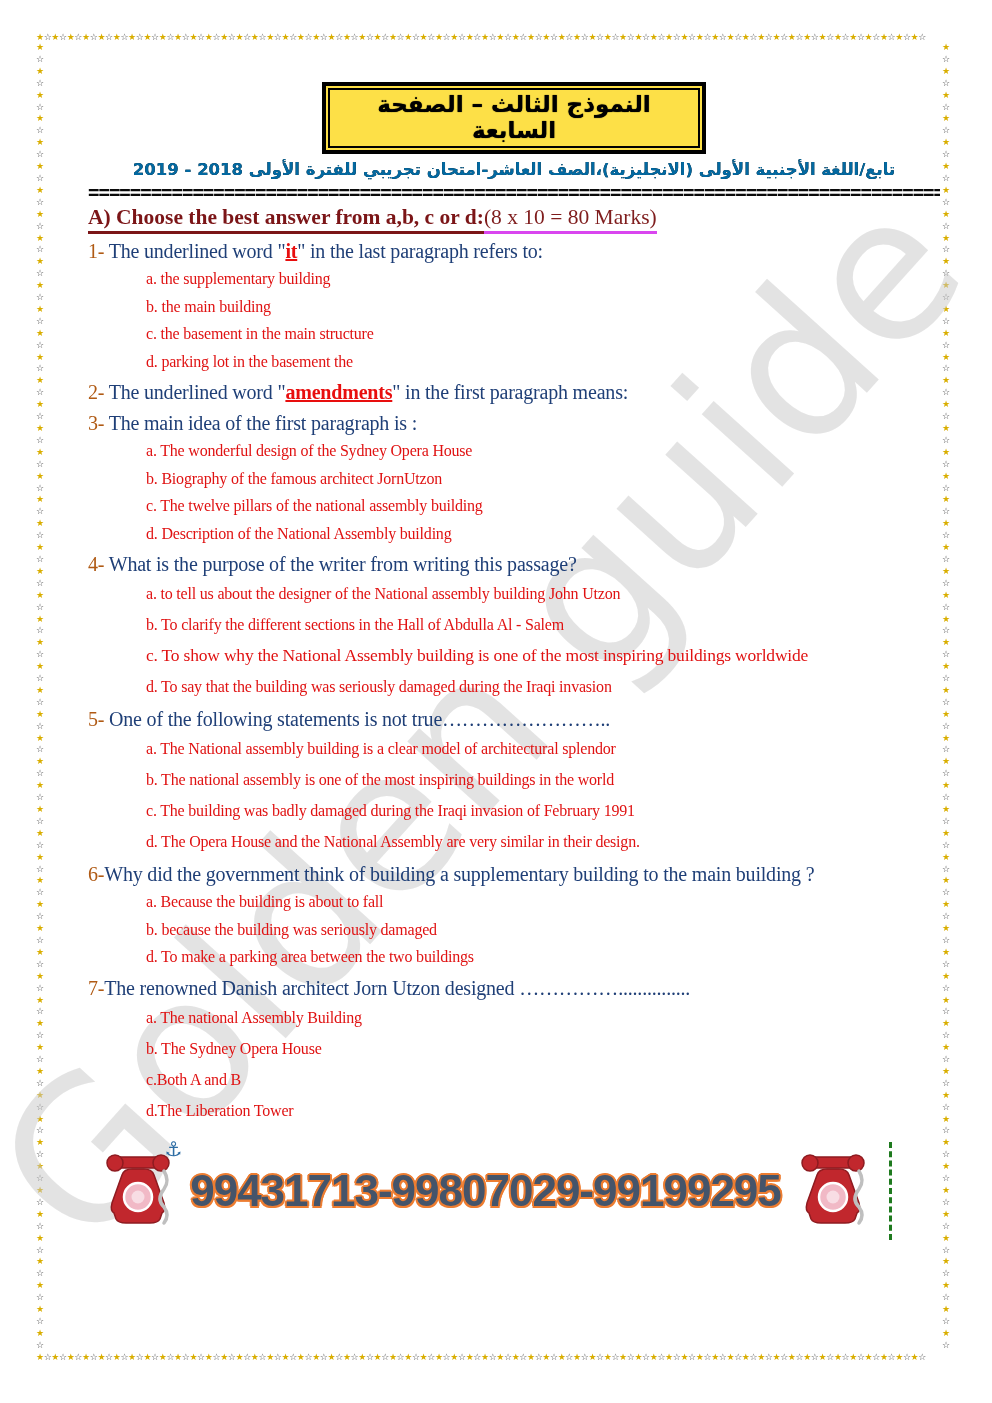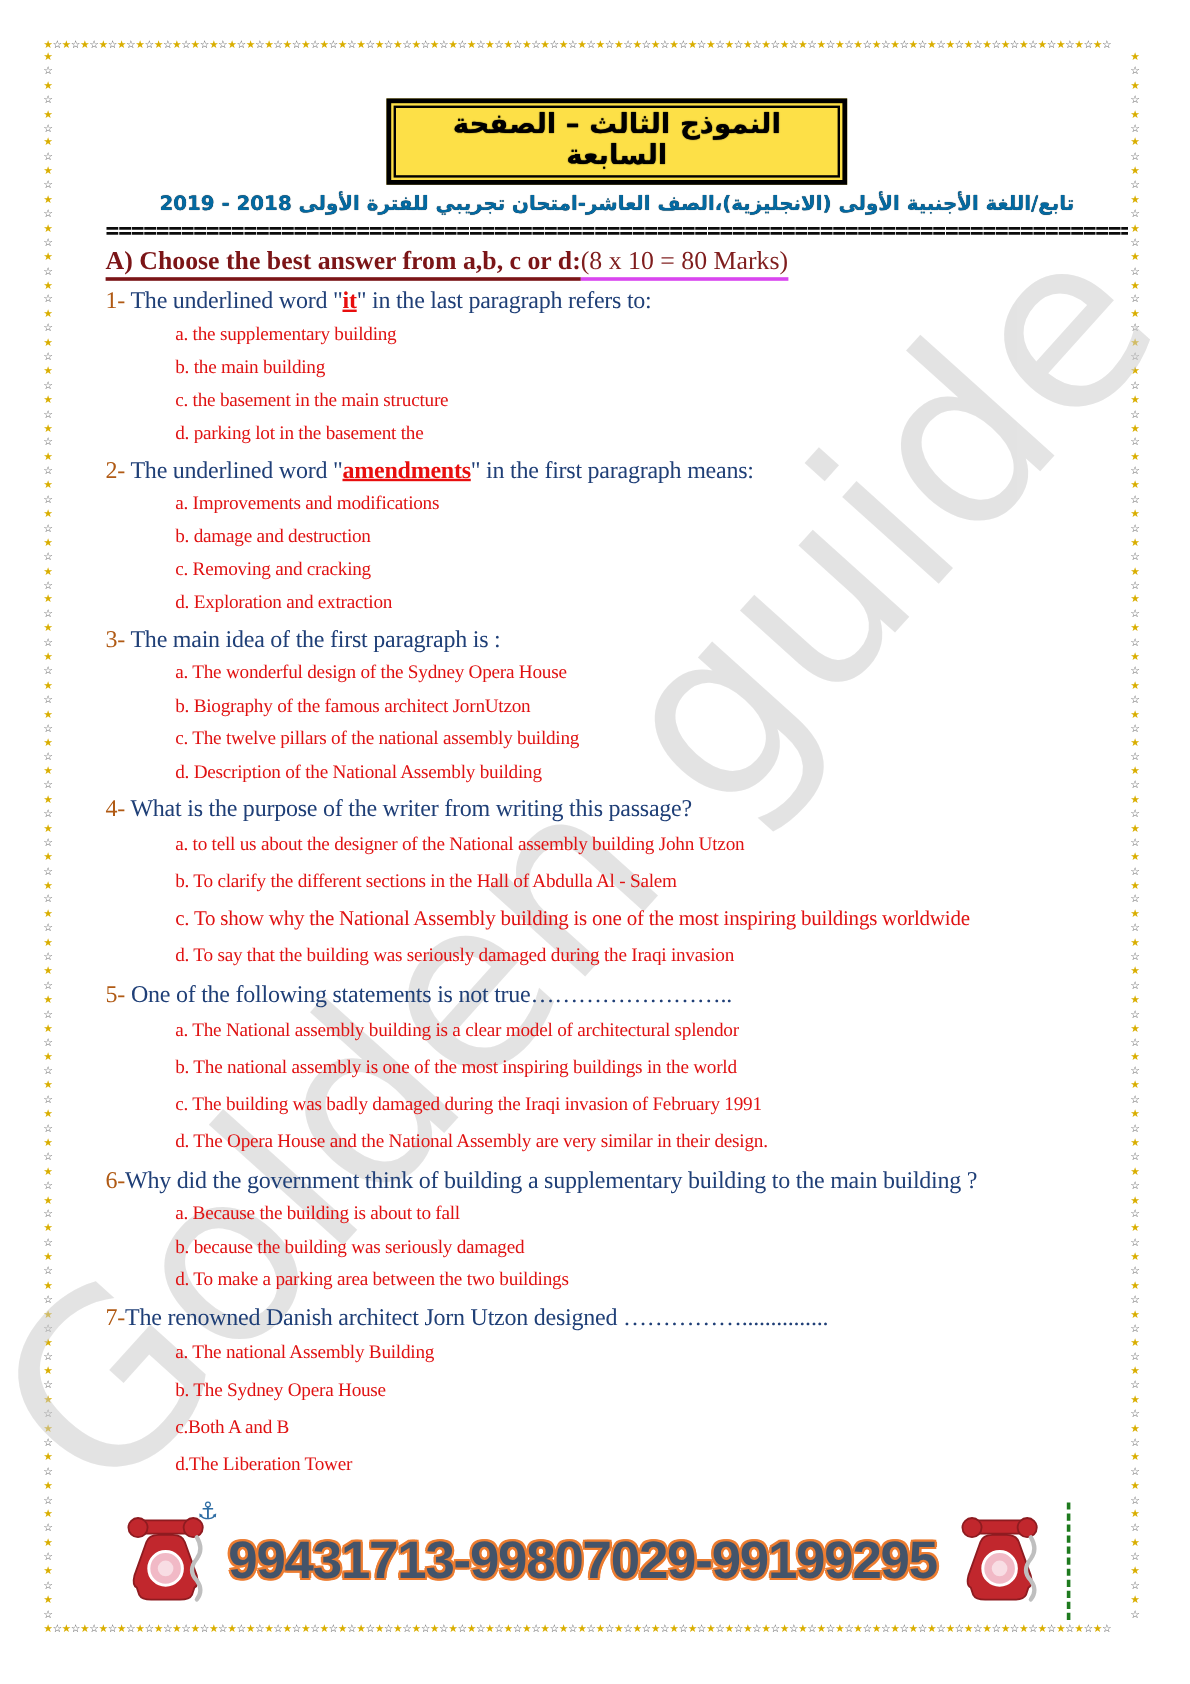--- a/index.html
+++ b/index.html
@@ -370,26 +370,20 @@
       <div class="options">
         <div class="option">a. the supplementary building</div>
         <div class="option">b. the main building</div>
         <div class="option">c. the basement in the main structure</div>
         <div class="option">d. parking lot in the basement the</div>
       </div>
     </div>
 
     <div class="question">
       <div class="q-line"><span class="qnum">2-</span><span class="qtext"> The underlined word "</span><span class="qhl">amendments</span><span class="qtext">" in the first paragraph means:</span></div>
-      <div class="options">
-        <div class="option">a. Improvements and modifications</div>
-        <div class="option">b. damage and destruction</div>
-        <div class="option">c. Removing and cracking</div>
-        <div class="option">d. Exploration and extraction</div>
-      </div>
     </div>
 
     <div class="question">
       <div class="q-line"><span class="qnum">3-</span><span class="qtext"> The main idea of the first paragraph is :</span></div>
       <div class="options">
         <div class="option">a. The wonderful design of the Sydney Opera House</div>
         <div class="option">b. Biography of the famous architect JornUtzon</div>
         <div class="option">c. The twelve pillars of the national assembly building</div>
         <div class="option">d. Description of the National Assembly building</div>
       </div>

